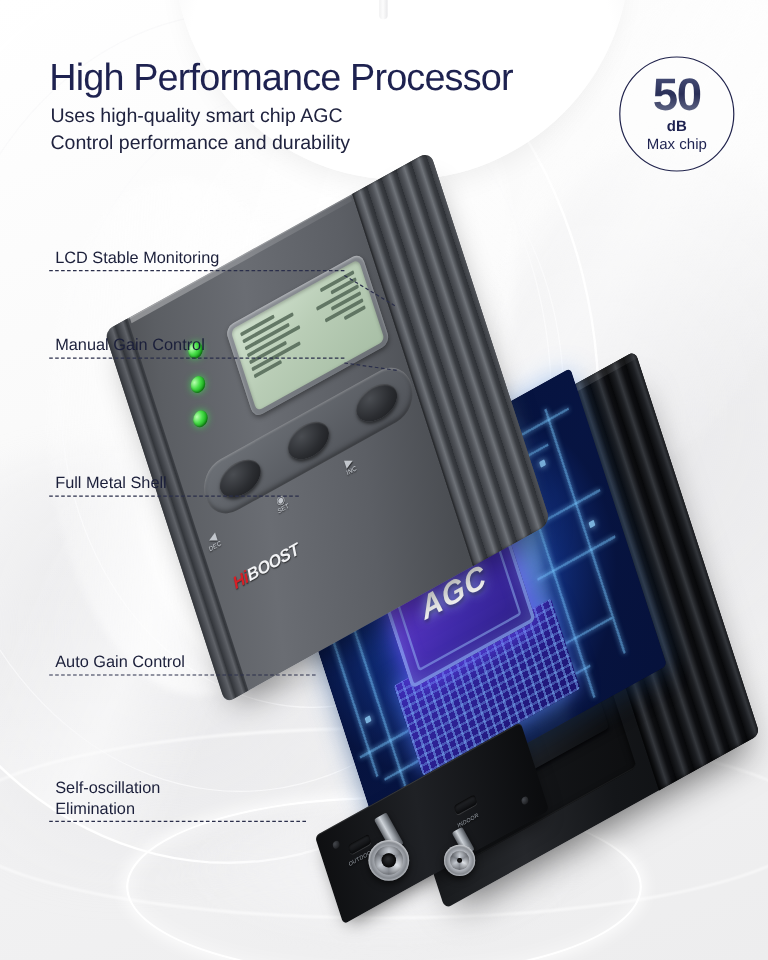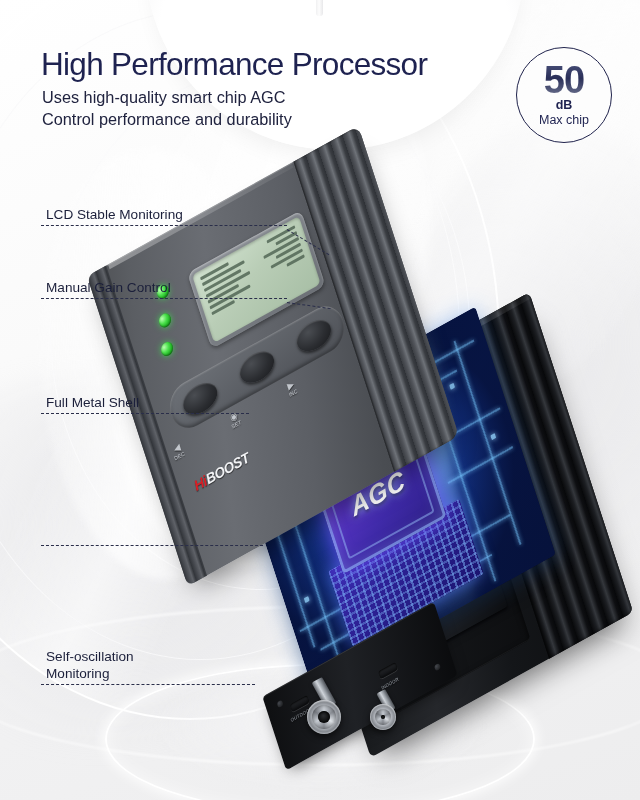--- a/index.html
+++ b/index.html
@@ -608,22 +608,23 @@
     <div class="anno-rule"></div>
   </div>
   <div class="leader" style="left:287px; top:302px; width:44px; transform:rotate(8deg);"></div>
 
   <div class="anno" style="left:41px; top:394px; width:208px;">
     <div class="anno-text">Full Metal Shell</div>
     <div class="anno-rule"></div>
   </div>
 
   <div class="anno" style="left:41px; top:543px; width:222px;">
+    <div class="anno-text">Auto Gain Control</div>
     <div class="anno-rule"></div>
   </div>
 
   <div class="anno" style="left:41px; top:648px; width:214px;">
     <div class="anno-text">Self-oscillation
-Monitoring</div>
+Elimination</div>
     <div class="anno-rule"></div>
   </div>
 
 </div>
 
 </body></html>

